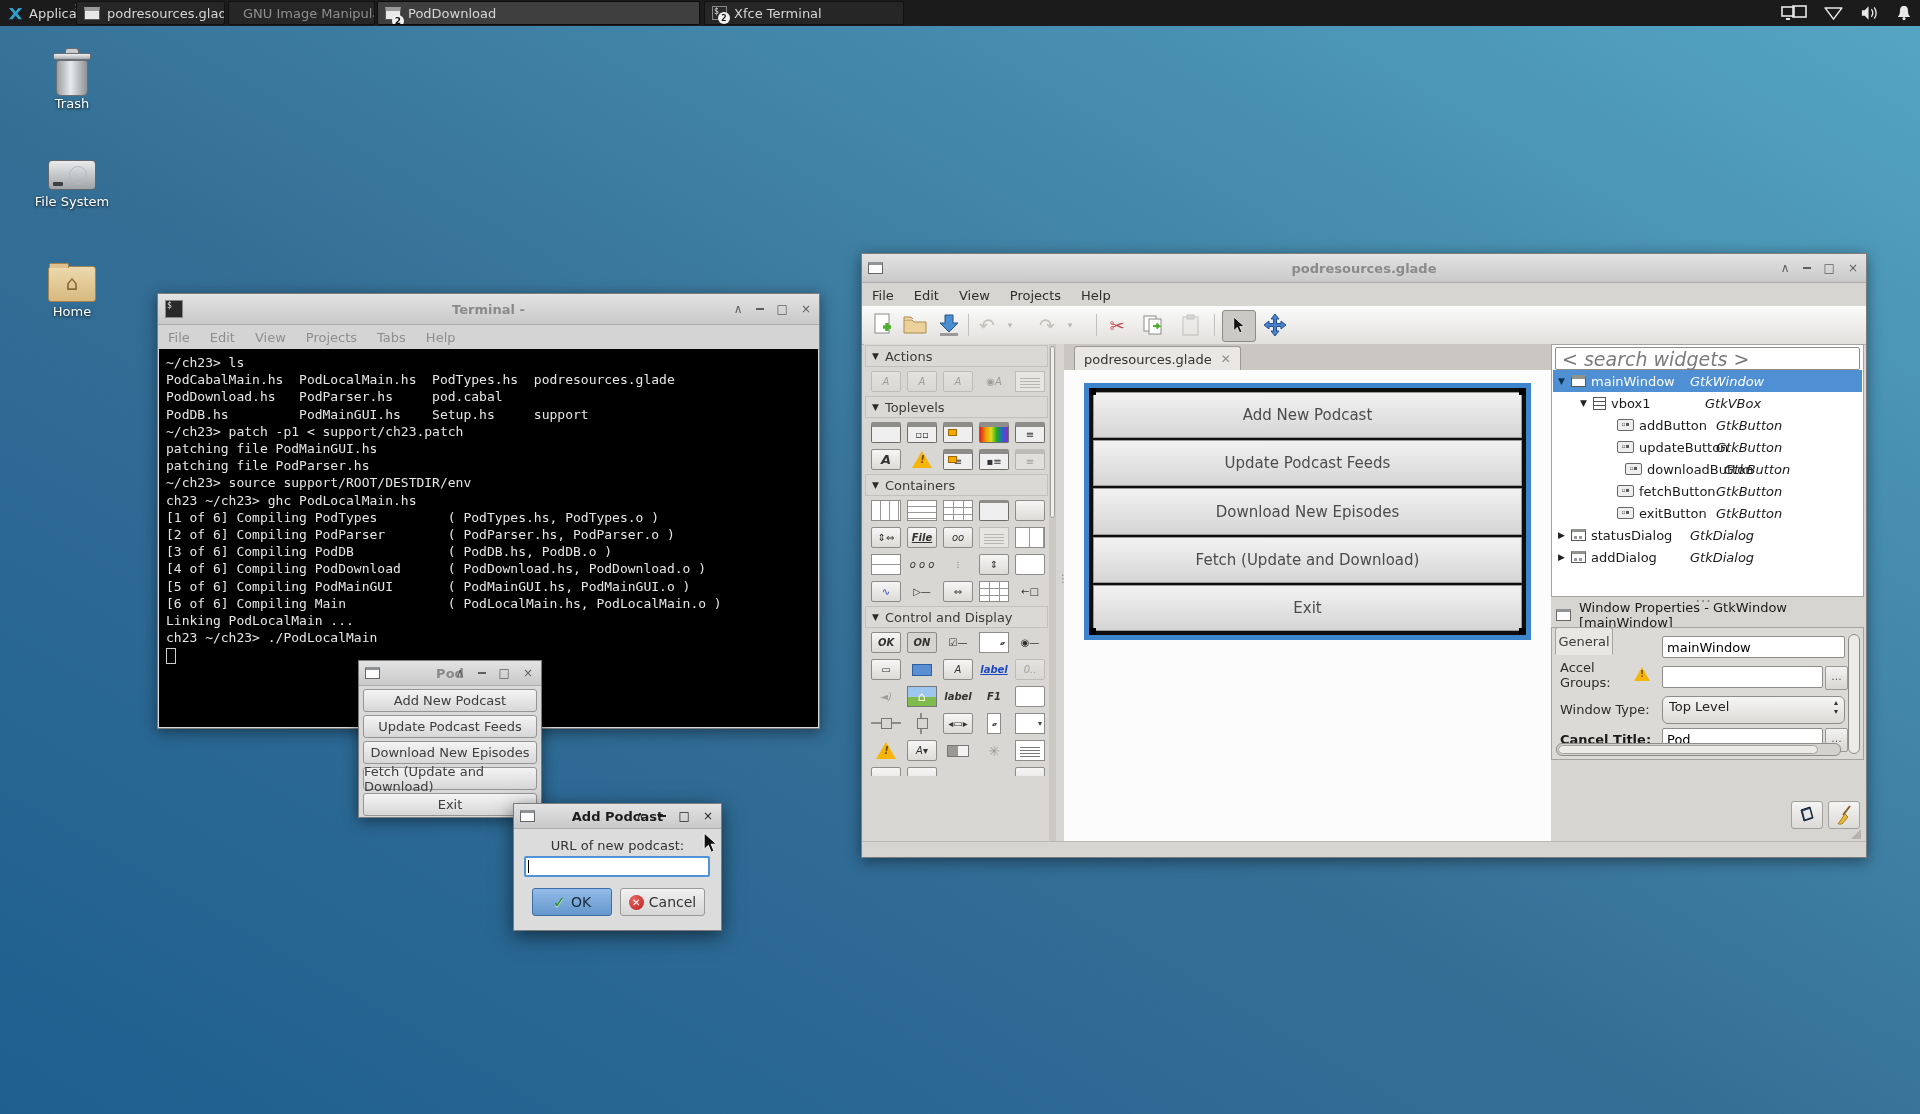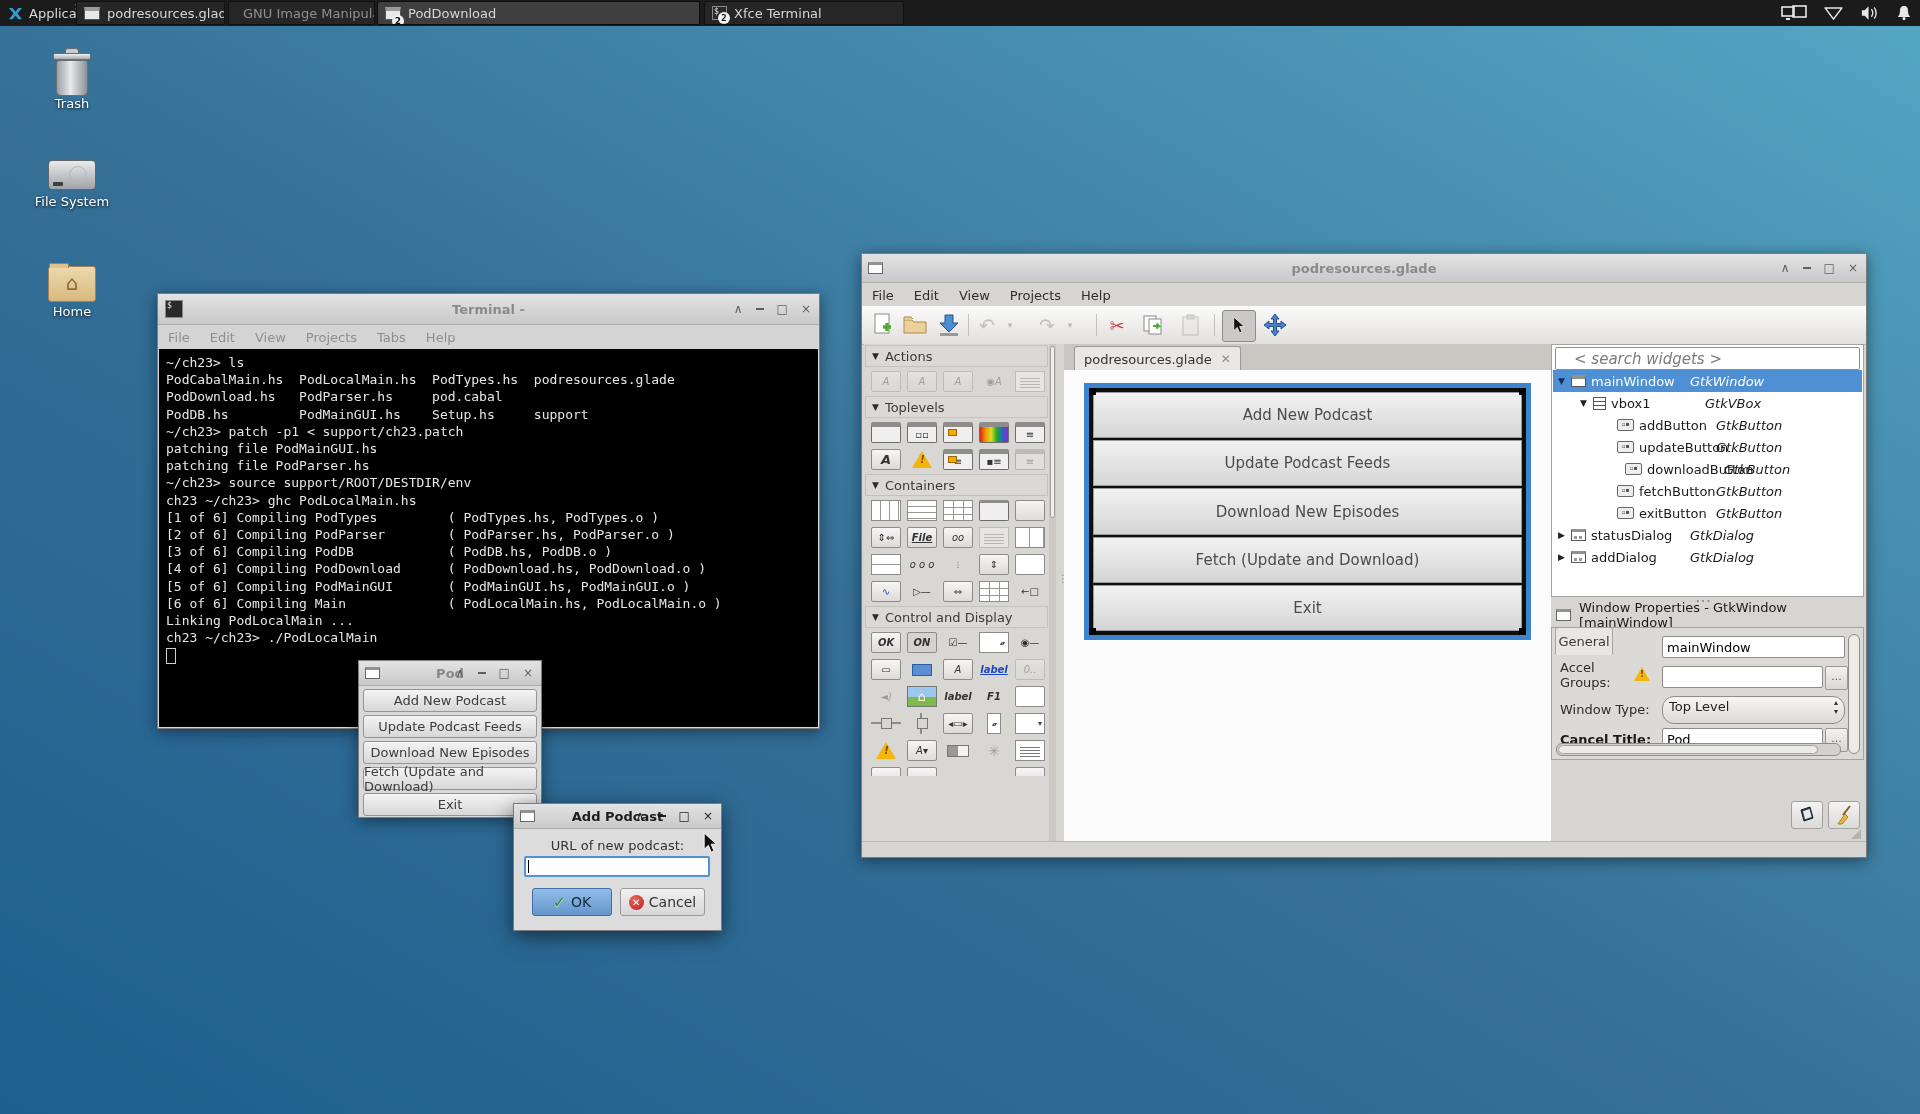--- a/index.html
+++ b/index.html
@@ -154,21 +154,21 @@
   .design{position:absolute;left:20px;top:13px;width:447px;height:257px;border:5px solid #3c84cc;
     background:#0e0e0e;box-sizing:border-box;padding:4px;}
   .design .stack{display:flex;flex-direction:column;gap:2px;height:100%;}
   .dbtn{flex:1;background:linear-gradient(#f2f2f2,#d5d5d5);border:1px solid #9a9a9a;font-size:15px;
     color:#4c4c4c;display:flex;align-items:center;justify-content:center;}
   .handle{position:absolute;width:7px;height:7px;background:#000;}
   
   .rpanel{position:absolute;left:689px;right:2px;top:0;bottom:0;}
   .treewrap{position:absolute;left:0;right:0;top:0;height:253px;background:#fff;border:1px solid #a5a3a0;box-sizing:border-box;}
   .search{position:absolute;left:3px;top:2px;right:3px;height:21px;border:1px solid #8f8d8a;border-radius:2px;
-    background:#fff;font-size:15px;font-style:italic;color:#7b7b7b;display:flex;align-items:center;padding-left:18px;}
+    background:#fff;font-size:19px;font-style:italic;color:#7b7b7b;display:flex;align-items:center;padding-left:6px;}
   .trow{position:absolute;left:1px;right:1px;height:22px;display:flex;align-items:center;font-size:13px;color:#1a1a1a;}
   .trow.sel{background:#4f8fd3;color:#fff;}
   .texp{width:9px;font-size:9px;color:#222;flex:0 0 auto;text-align:center;}
   .trow.sel .texp{color:#103050;}
   .tname{margin-left:5px;}
   .ttype{position:absolute;font-style:italic;}
   .ti-win{width:15px;height:12px;background:#fff;border:1px solid #555;border-top:4px solid #90948f;box-sizing:border-box;flex:0 0 auto;}
   .ti-vbox{width:13px;height:13px;border:1px solid #555;box-sizing:border-box;flex:0 0 auto;
     background:repeating-linear-gradient(#fff 0 3px,#555 3px 4px);}
   .ti-btn{width:15px;height:10px;border:1px solid #666;background:#eee;border-radius:2px;flex:0 0 auto;
@@ -185,21 +185,21 @@
   .ptab{position:absolute;bottom:0;height:22px;background:#cbc8c4;border:1px solid #a5a3a0;
     border-radius:3px 3px 0 0;font-size:13px;color:#3b3b3b;display:flex;align-items:center;justify-content:center;}
   .ptab.on{height:26px;background:#e9e7e4;border-bottom:1px solid #e9e7e4;z-index:2;}
   .fields{position:absolute;left:0;right:0;top:30px;height:133px;border:1px solid #a5a3a0;background:#dcdad6;box-sizing:border-box;}
   .frow{position:absolute;font-size:13px;color:#2d2d2d;}
   .pinput{position:absolute;height:22px;background:#fff;border:1px solid #8f8d8a;border-radius:2px;
     font-size:13px;box-sizing:border-box;padding:0 4px;font-family:inherit;}
   .ellip{position:absolute;height:22px;width:21px;border:1px solid #9a9894;border-radius:2px;
     background:linear-gradient(#f2f2f2,#d9d7d3);font-size:11px;color:#555;text-align:center;line-height:20px;}
   .combo2{position:absolute;height:28px;background:linear-gradient(#f6f6f6,#dcdad6);border:1px solid #8f8d8a;
-    border-radius:12px;font-size:13px;color:#222;box-sizing:border-box;padding:2px 6px;}
+    border-radius:6px;font-size:13px;color:#222;box-sizing:border-box;padding:2px 6px;}
   .combo2 .ar{position:absolute;right:6px;top:1px;font-size:8px;color:#333;line-height:9px;text-align:center;}
   .hscroll{position:absolute;height:11px;border:1px solid #8f8d8a;border-radius:6px;background:#d4d2ce;}
   .hscroll .th{position:absolute;left:1px;top:1px;bottom:1px;width:92%;background:#edebe7;border-radius:5px;border:1px solid #a5a3a0;box-sizing:border-box;}
   .vscroll{position:absolute;width:10px;border:1px solid #8f8d8a;border-radius:6px;background:#edebe7;}
   .iconbtn{position:absolute;width:30px;height:26px;border:1px solid #a3a19d;border-radius:3px;
     background:linear-gradient(#f4f4f4,#dcdad6);display:flex;align-items:center;justify-content:center;}
   .grip{position:absolute;right:3px;bottom:3px;width:0;height:0;
     border-left:10px solid transparent;border-bottom:10px solid #aba9a5;opacity:.8;}
   .statusbar{position:absolute;left:0;right:0;bottom:0;height:15px;background:#d7d5d1;border-top:1px solid #bab8b4;}
   .warnsm{width:0;height:0;border-left:8px solid transparent;border-right:8px solid transparent;

